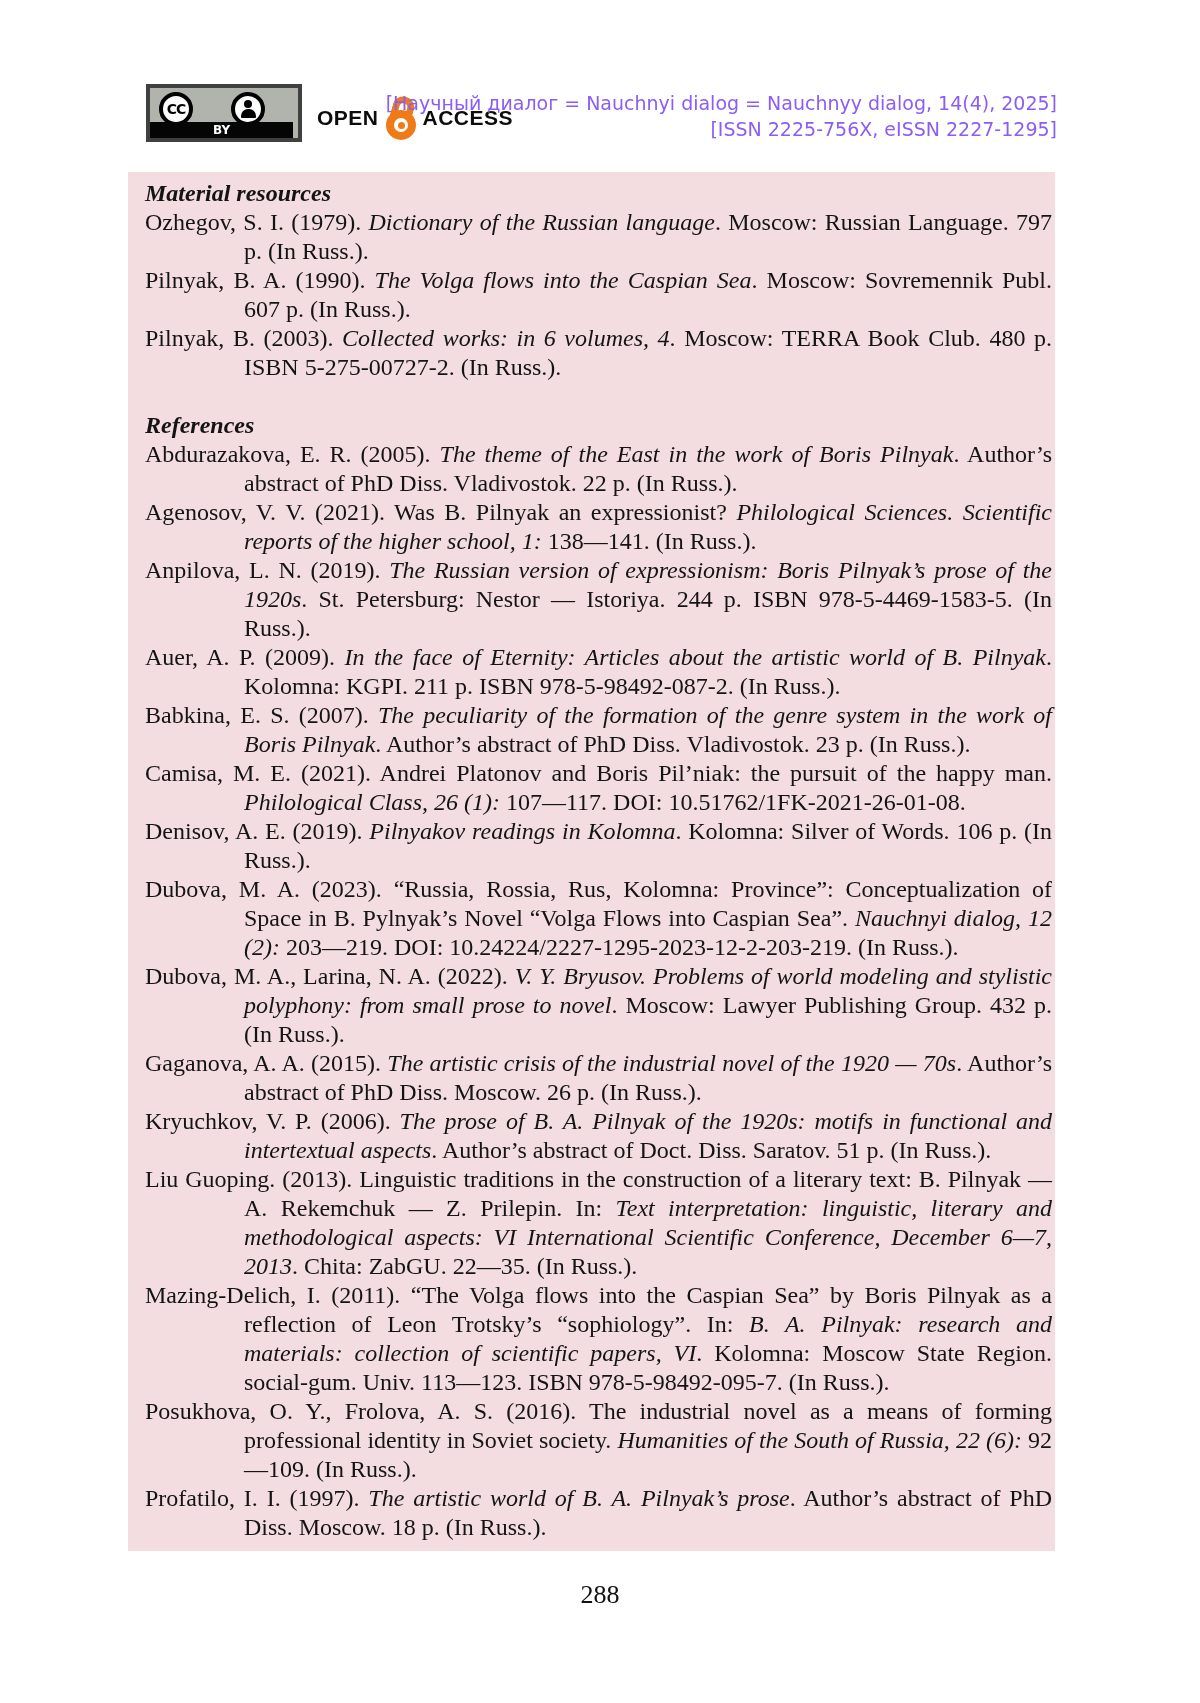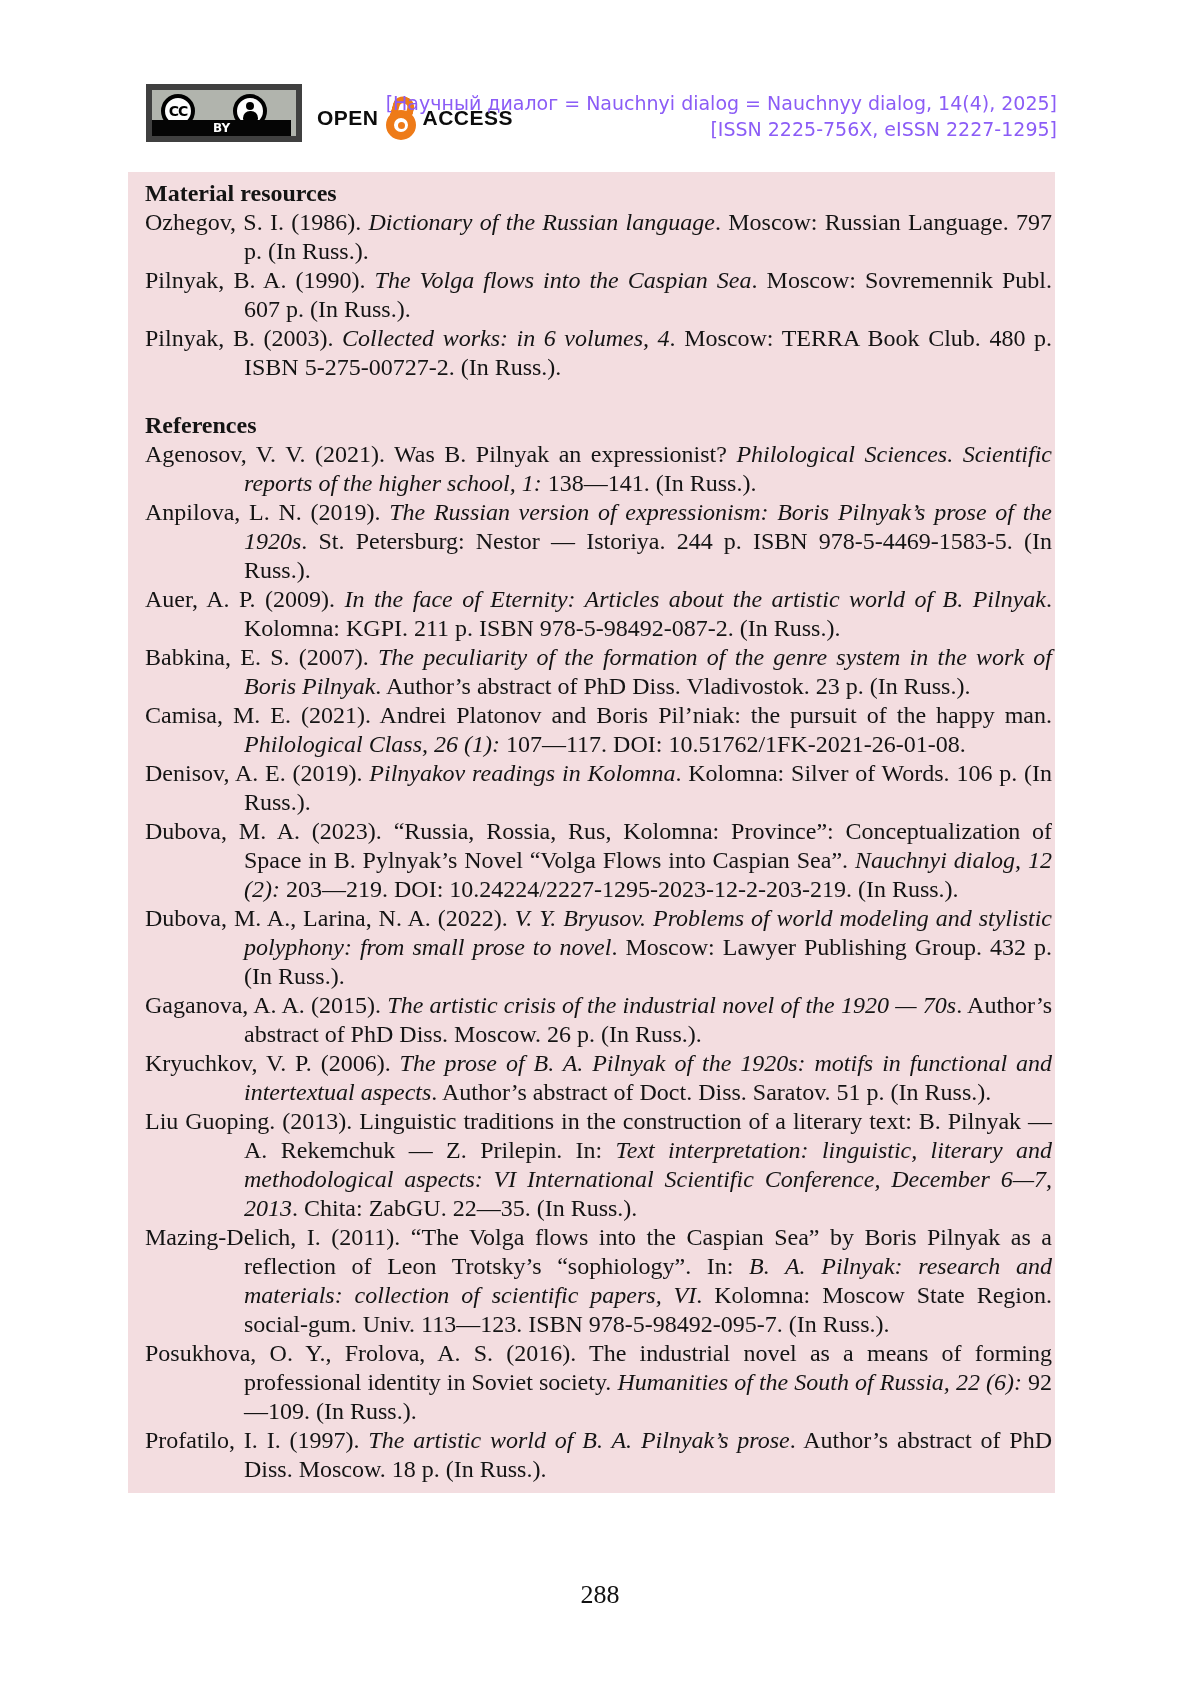--- a/index.html
+++ b/index.html
@@ -1,21 +1,21 @@
 <!DOCTYPE html>
 <html><head>
 <meta charset="utf-8">
 <style>
   html,body{margin:0;padding:0;background:#ffffff;}
   .page{position:relative;width:1200px;height:1703px;background:#ffffff;overflow:hidden;
         font-family:"Liberation Serif",serif;color:#141414;}
 
   
   .cc-badge{position:absolute;left:146px;top:84px;width:156px;height:58px;
-            background:#b1b4ad;border:6px solid #404040;box-sizing:border-box;}
+            background:#b1b4ad;border:4px solid #404040;box-sizing:border-box;}
   .cc-circle{position:absolute;top:4px;width:34px;height:34px;border-radius:50%;
              background:#fdfdfd;border:4px solid #000;box-sizing:border-box;
              display:flex;align-items:center;justify-content:center;}
   .cc-circle.c1{left:9px;}
   .cc-circle.c2{left:81px;}
   .cc-text{font-family:"DejaVu Sans",sans-serif;font-weight:bold;font-size:14px;
            letter-spacing:-1px;color:#000;line-height:1;}
   .person{display:flex;flex-direction:column;align-items:center;}
   .person-head{width:8px;height:8px;border-radius:50%;background:#000;}
   .person-body{width:15px;height:9px;background:#000;border-radius:7px 7px 1px 1px;margin-top:1px;}
@@ -37,21 +37,21 @@
           background:#ee7b18;}
 
   .journal-info{position:absolute;right:143px;top:90px;text-align:right;
                 font-family:"DejaVu Sans",sans-serif;font-size:19px;line-height:26px;
                 color:#8b5cf6;white-space:nowrap;}
 
   
   .ref-block{position:absolute;left:128px;top:172px;width:927px;box-sizing:border-box;
              background:#f3dde0;padding:7px 3px 9px 17px;
              font-size:24px;line-height:29px;text-align:justify;}
-  .section-heading{margin:0;font-weight:bold;}
+  .section-heading{margin:0;font-weight:bold;font-style:italic;}
   .ref-block p.entry{margin:0;padding-left:99px;text-indent:-99px;}
   .ref-block .gap{height:29px;}
   .it{font-style:italic;}
 
   .page-number{position:absolute;left:0;top:1566px;width:1200px;text-align:center;
                font-size:26px;color:#111;margin-top:14px;}
 </style>
 </head>
 <body>
 
@@ -80,25 +80,26 @@
     <span class="oa-word">ACCESS</span>
   </div>
 
   <div class="journal-info">
     <div>[Научный диалог = Nauchnyi dialog = Nauchnyy dialog, 14(4), 2025]</div>
     <div>[ISSN 2225-756X, eISSN 2227-1295]</div>
   </div>
 
   <div class="ref-block" id="ref-block">
       <p class="section-heading">Material resources</p>
-      <p class="entry"><span>Ozhegov, S. I. (1986). </span><span class="it">Dictionary of the Russian language</span><span>. Moscow: Russian Language. 797 p. (In Russ.).</span></p>
+      <p class="entry"><span>Ozhegov, S. I. (1979). </span><span class="it">Dictionary of the Russian language</span><span>. Moscow: Russian Language. 797 p. (In Russ.).</span></p>
       <p class="entry"><span>Pilnyak, B. A. (1990). </span><span class="it">The Volga flows into the Caspian Sea</span><span>. Moscow: Sovremennik Publ. 607 p. (In Russ.).</span></p>
       <p class="entry"><span>Pilnyak, B. (2003). </span><span class="it">Collected works: in 6 volumes, 4</span><span>. Moscow: TERRA Book Club. 480 p. ISBN 5-275-00727-2. (In Russ.).</span></p>
       <div class="gap"></div>
       <p class="section-heading">References</p>
+      <p class="entry"><span>Abdurazakova, E. R. (2005). </span><span class="it">The theme of the East in the work of Boris Pilnyak</span><span>. Author’s abstract of PhD Diss. Vladivostok. 22 p. (In Russ.).</span></p>
       <p class="entry"><span>Agenosov, V. V. (2021). Was B. Pilnyak an expressionist? </span><span class="it">Philological Sciences. Scientific reports of the higher school, 1:</span><span> 138—141. (In Russ.).</span></p>
       <p class="entry"><span>Anpilova, L. N. (2019). </span><span class="it">The Russian version of expressionism: Boris Pilnyak’s prose of the 1920s</span><span>. St. Petersburg: Nestor — Istoriya. 244 p. ISBN 978-5-4469-1583-5. (In Russ.).</span></p>
       <p class="entry"><span>Auer, A. P. (2009). </span><span class="it">In the face of Eternity: Articles about the artistic world of B. Pilnyak</span><span>. Kolomna: KGPI. 211 p. ISBN 978-5-98492-087-2. (In Russ.).</span></p>
       <p class="entry"><span>Babkina, E. S. (2007). </span><span class="it">The peculiarity of the formation of the genre system in the work of Boris Pilnyak</span><span>. Author’s abstract of PhD Diss. Vladivostok. 23 p. (In Russ.).</span></p>
       <p class="entry"><span>Camisa, M. E. (2021). Andrei Platonov and Boris Pil’niak: the pursuit of the happy man. </span><span class="it">Philological Class, 26 (1):</span><span> 107—117. DOI: 10.51762/1FK-2021-26-01-08.</span></p>
       <p class="entry"><span>Denisov, A. E. (2019). </span><span class="it">Pilnyakov readings in Kolomna</span><span>. Kolomna: Silver of Words. 106 p. (In Russ.).</span></p>
       <p class="entry"><span>Dubova, M. A. (2023). “Russia, Rossia, Rus, Kolomna: Province”: Conceptualization of Space in B. Pylnyak’s Novel “Volga Flows into Caspian Sea”. </span><span class="it">Nauchnyi dialog, 12 (2):</span><span> 203—219. DOI: 10.24224/2227-1295-2023-12-2-203-219. (In Russ.).</span></p>
       <p class="entry"><span>Dubova, M. A., Larina, N. A. (2022). </span><span class="it">V. Y. Bryusov. Problems of world modeling and stylistic polyphony: from small prose to novel</span><span>. Moscow: Lawyer Publishing Group. 432 p. (In Russ.).</span></p>
       <p class="entry"><span>Gaganova, A. A. (2015). </span><span class="it">The artistic crisis of the industrial novel of the 1920 — 70s</span><span>. Author’s abstract of PhD Diss. Moscow. 26 p. (In Russ.).</span></p>
       <p class="entry"><span>Kryuchkov, V. P. (2006). </span><span class="it">The prose of B. A. Pilnyak of the 1920s: motifs in functional and intertextual aspects</span><span>. Author’s abstract of Doct. Diss. Saratov. 51 p. (In Russ.).</span></p>

